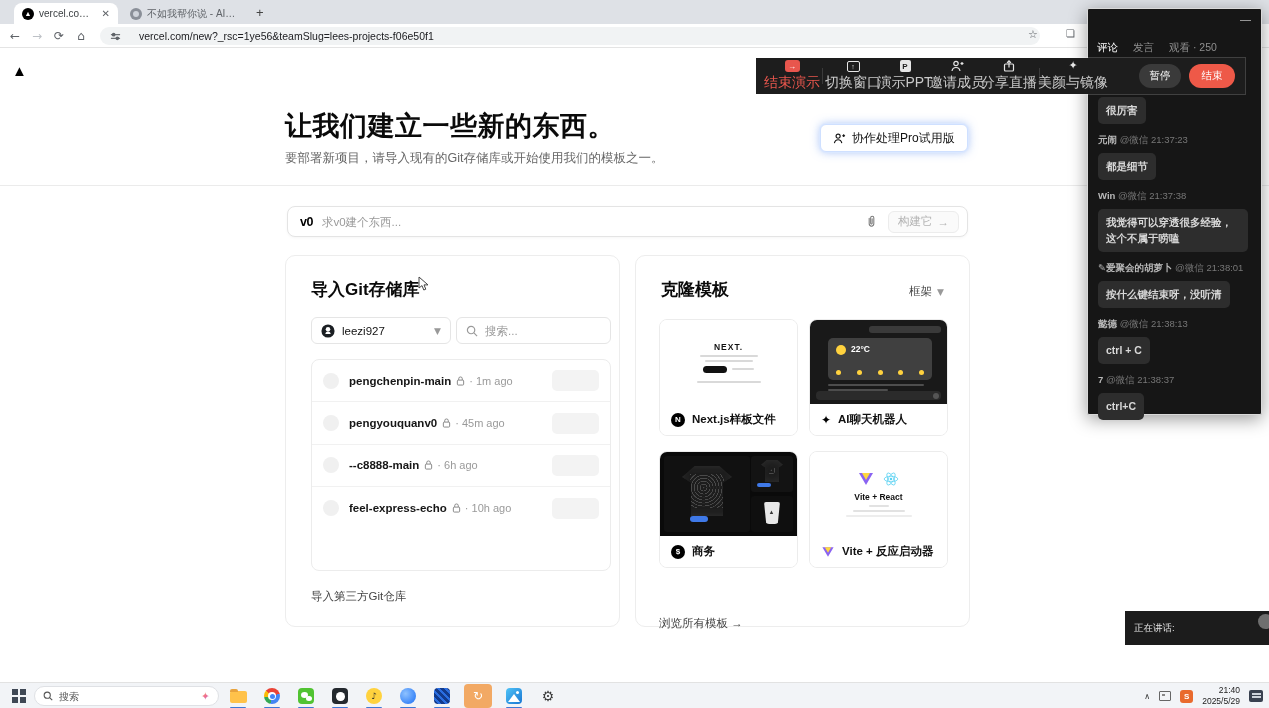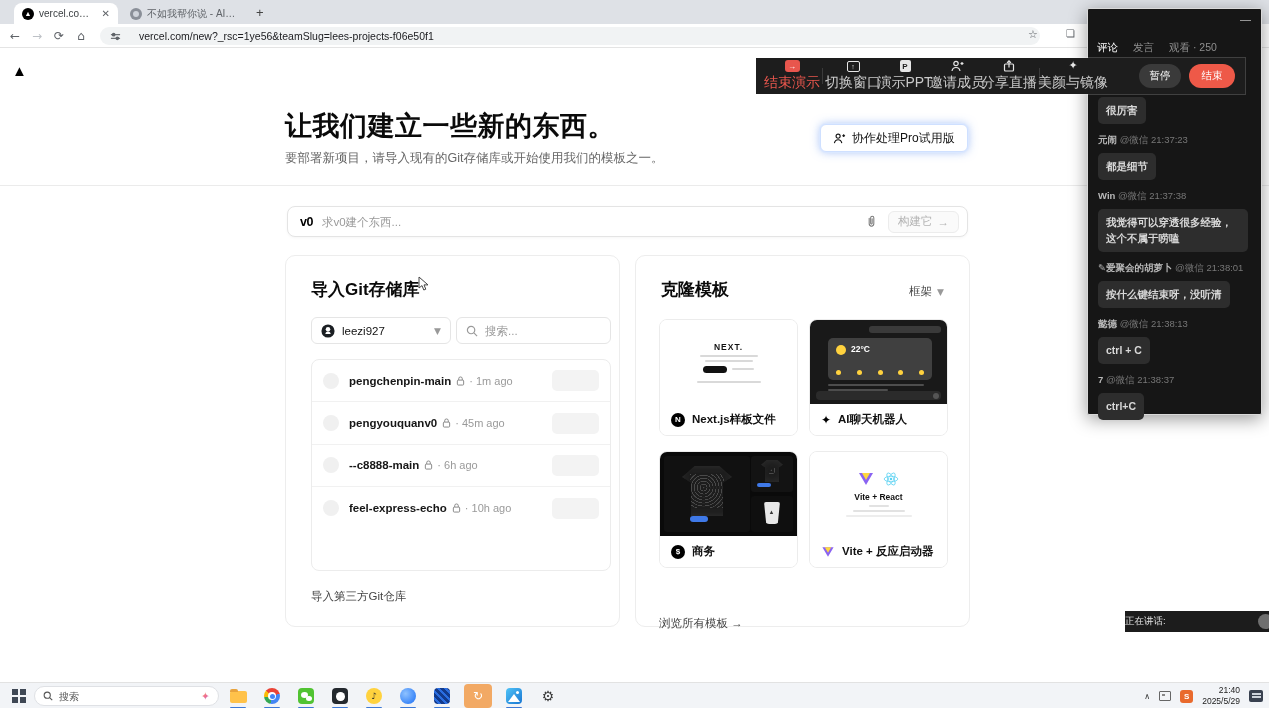--- a/index.html
+++ b/index.html
@@ -126,21 +126,21 @@
   .cp-min { position:absolute; right:10px; top:4px; color:#bbb; font-size:11px; }
   .cp-tabs { position:absolute; left:9px; top:32px; display:flex; gap:15px; }
   .cp-tab { font-size:10.5px; color:#8f8f8f; padding-bottom:5px; white-space:nowrap; }
   .cp-tab.active { color:#fff; border-bottom:2px solid #5b8def; }
   .chat-body { position:absolute; left:10px; top:88px; right:8px; display:flex; flex-direction:column; align-items:flex-start; }
   .cname { margin-top:10px; font-size:9.5px; color:#777; white-space:nowrap; }
   .cname b { color:#b9b9b9; font-weight:700; }
   .cbubble { margin-top:6px; background:#2d2d2d; border-radius:5px; padding:5px 8px; font-size:10.5px; color:#d8d8d8; max-width:150px; line-height:1.6;font-weight:bold; }
   .pencil { font-family:"DejaVu Sans",sans-serif; color:#b9b9b9; }
 
-  .speakbar { position:absolute; left:1125px; top:611px; width:144px; height:21px; background:#1c1c1c; display:flex; align-items:center; padding:0 0; z-index:25; }
+  .speakbar { position:absolute; left:1125px; top:611px; width:144px; height:34px; background:#1c1c1c; display:flex; align-items:center; padding:0 9px; z-index:25; }
   .speakbar .lbl { font-size:9.5px; color:#e3e3e3; }
   .speak-av { position:absolute; right:-4px; top:3px; width:15px; height:15px; border-radius:50%; background:#6f6f6f; }
 
   
   .taskbar { position:absolute; left:0; top:682px; width:1269px; height:26px; background:#f2f4f7; border-top:1px solid #e2e2e2; }
   .tb-start { position:absolute; left:12px; top:6px; width:14px; height:14px; display:grid; grid-template-columns:6px 6px; grid-template-rows:6px 6px; gap:1.5px; }
   .tb-start i { background:#3f4854; }
   .tb-search { position:absolute; left:34px; top:3px; width:185px; height:20px; background:#fff; border:1px solid #dfe1e5; border-radius:10px; display:flex; align-items:center; gap:6px; padding:0 8px; }
   .tb-search input { border:none; outline:none; font-size:10px; color:#333; width:110px; background:transparent; }
   .tb-search input::placeholder { color:#555; }

